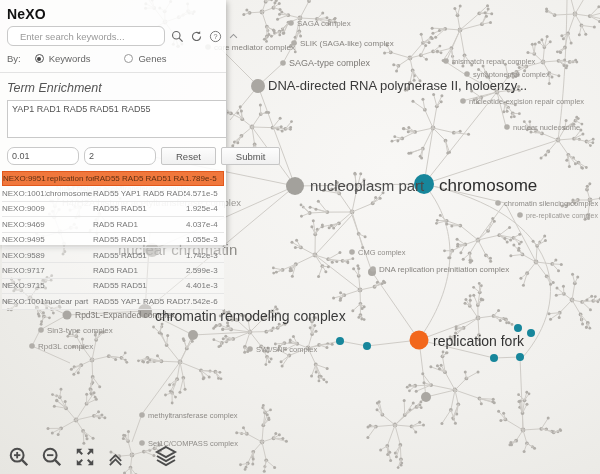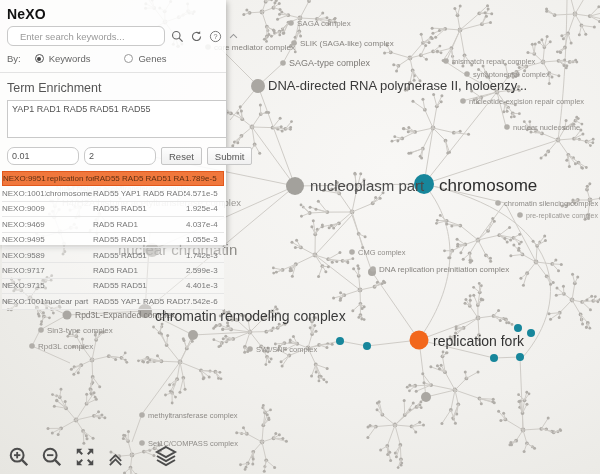--- a/index.html
+++ b/index.html
@@ -18,27 +18,27 @@
   .search-input{width:136px;height:16px;border:1px solid #c9c9c9;border-radius:6px;
                 font-size:9.5px;color:#555;padding:1px 12px;outline:none;background:#fff;}
   .search-input::placeholder{color:#9a9a9a;}
   .icon-btn{width:16px;height:16px;display:flex;align-items:center;justify-content:center;cursor:pointer;}
   .radio-row{display:flex;align-items:center;margin-top:7px;font-size:9.5px;color:#666;gap:14px;}
   .radio-item{display:flex;align-items:center;gap:5px;cursor:pointer;}
   .radio-dot{width:9px;height:9px;border-radius:50%;border:1px solid #999;box-sizing:border-box;position:relative;background:#fff;}
   .radio-dot.sel{border-color:#555;}
   .radio-dot.sel::after{content:"";position:absolute;left:1.5px;top:1.5px;width:4px;height:4px;border-radius:50%;background:#444;}
   .divider{height:1px;background:#e3e3e3;margin:8px -7px 0 -7px;}
-  .enrich-heading{font-size:12.5px;color:#555;margin-top:8px;}
+  .enrich-heading{font-size:12.5px;color:#555;margin-top:8px;font-style:italic;}
   .enrich-textarea{width:210px;height:30px;border:1px solid #c9c9c9;border-radius:0;margin-top:5px;
                    font-size:9px;color:#555;padding:3px 4px;resize:none;font-family:"Liberation Sans",sans-serif;outline:none;background:#fff;}
   .param-row{display:flex;align-items:center;margin-top:5px;gap:5px;}
   .param-input{width:62px;height:14px;border:1px solid #c9c9c9;border-radius:7px;font-size:9px;color:#555;padding:1px 4px;outline:none;background:#fff;}
   .btn{height:18px;border:1px solid #c6c6c6;border-radius:2px;background:linear-gradient(#fdfdfd,#f0f0f0);
-       font-size:9.5px;color:#555;padding:0 7px;cursor:pointer;font-family:"Liberation Sans",sans-serif;}
+       font-size:9.5px;color:#555;padding:0 14px;cursor:pointer;font-family:"Liberation Sans",sans-serif;}
   
   .results{margin:6px 2px 0 2px;}
   .t-row{display:flex;align-items:center;height:14.4px;border-bottom:1px solid #e6e6e6;
          font-size:8px;color:#777;background:rgba(255,255,255,0.38);cursor:pointer;}
   .t-row.selected{background:#f0773c;border:1px solid #e2581c;color:#5d2f12;height:13.4px;}
   .c-id{width:44px;white-space:nowrap;overflow:hidden;}
   .c-term{width:47px;white-space:nowrap;overflow:hidden;}
   .c-genes{flex:1;white-space:nowrap;overflow:hidden;}
   .c-pval{width:38px;text-align:left;white-space:nowrap;}
 

